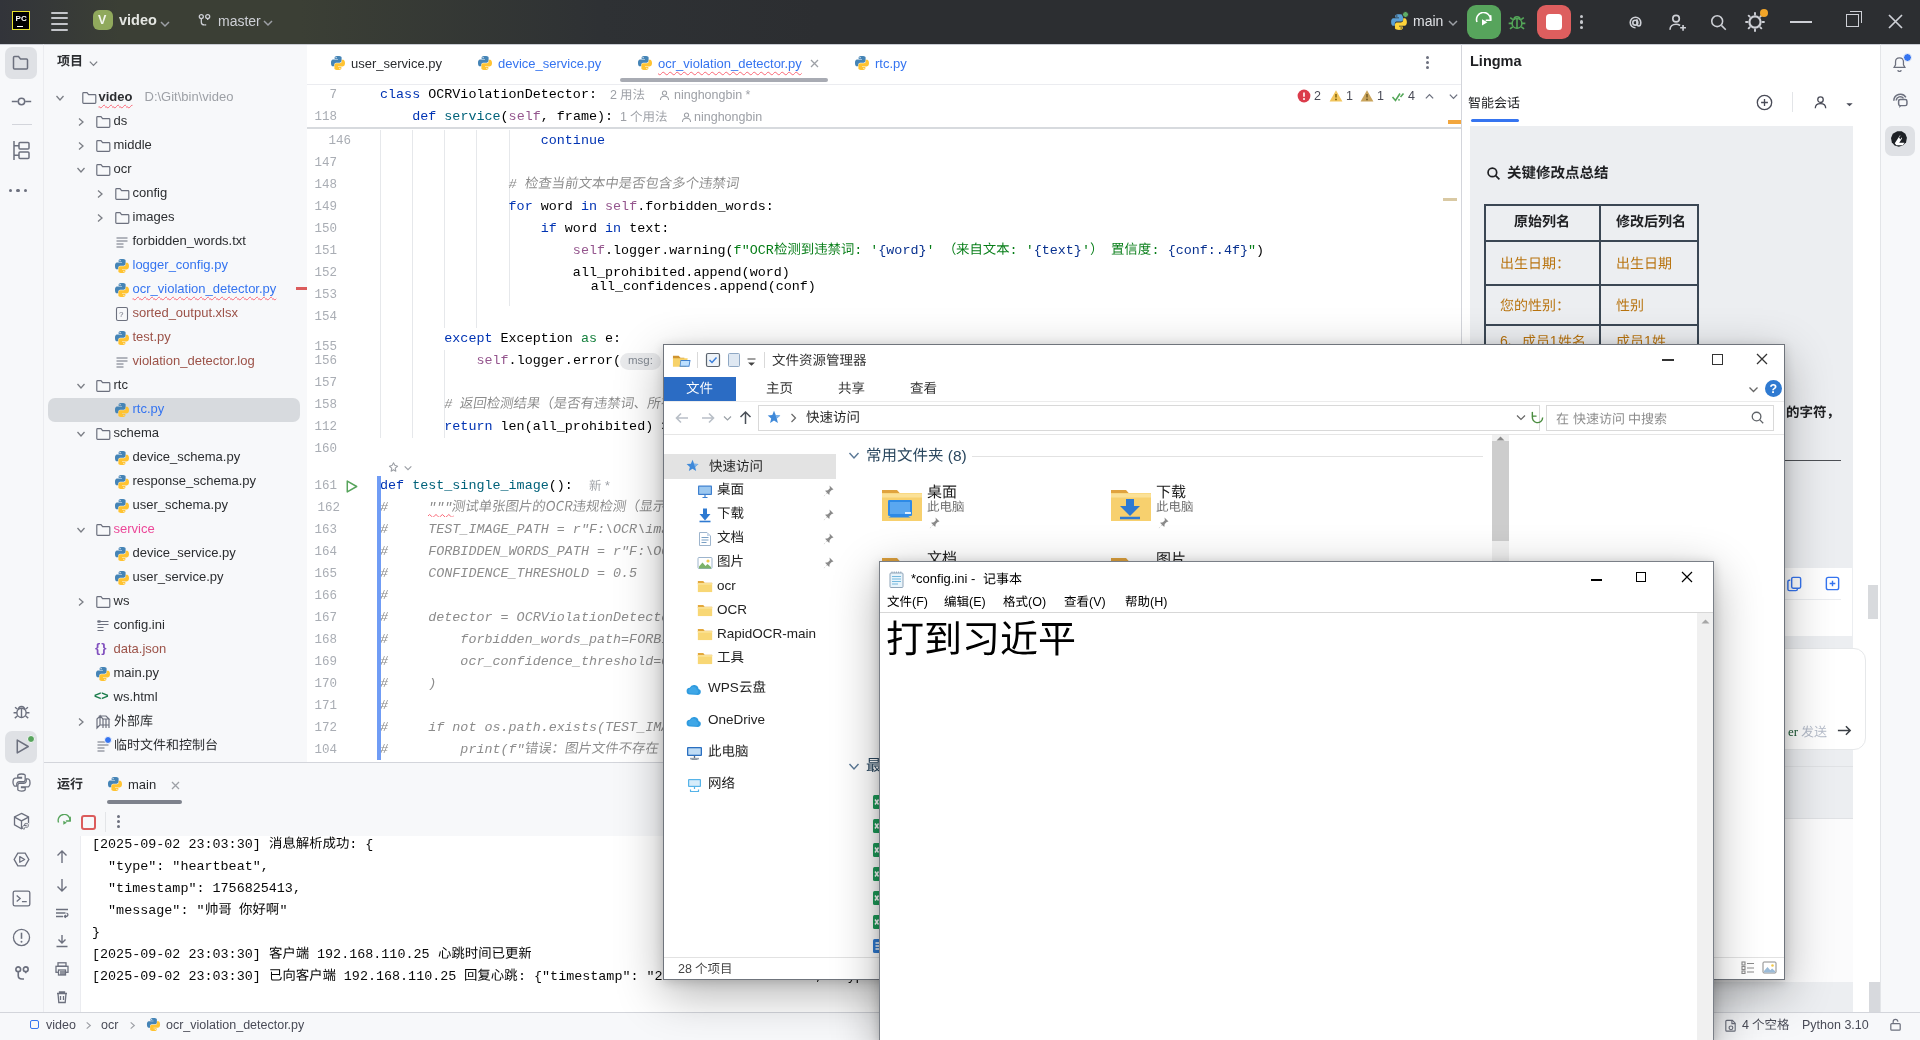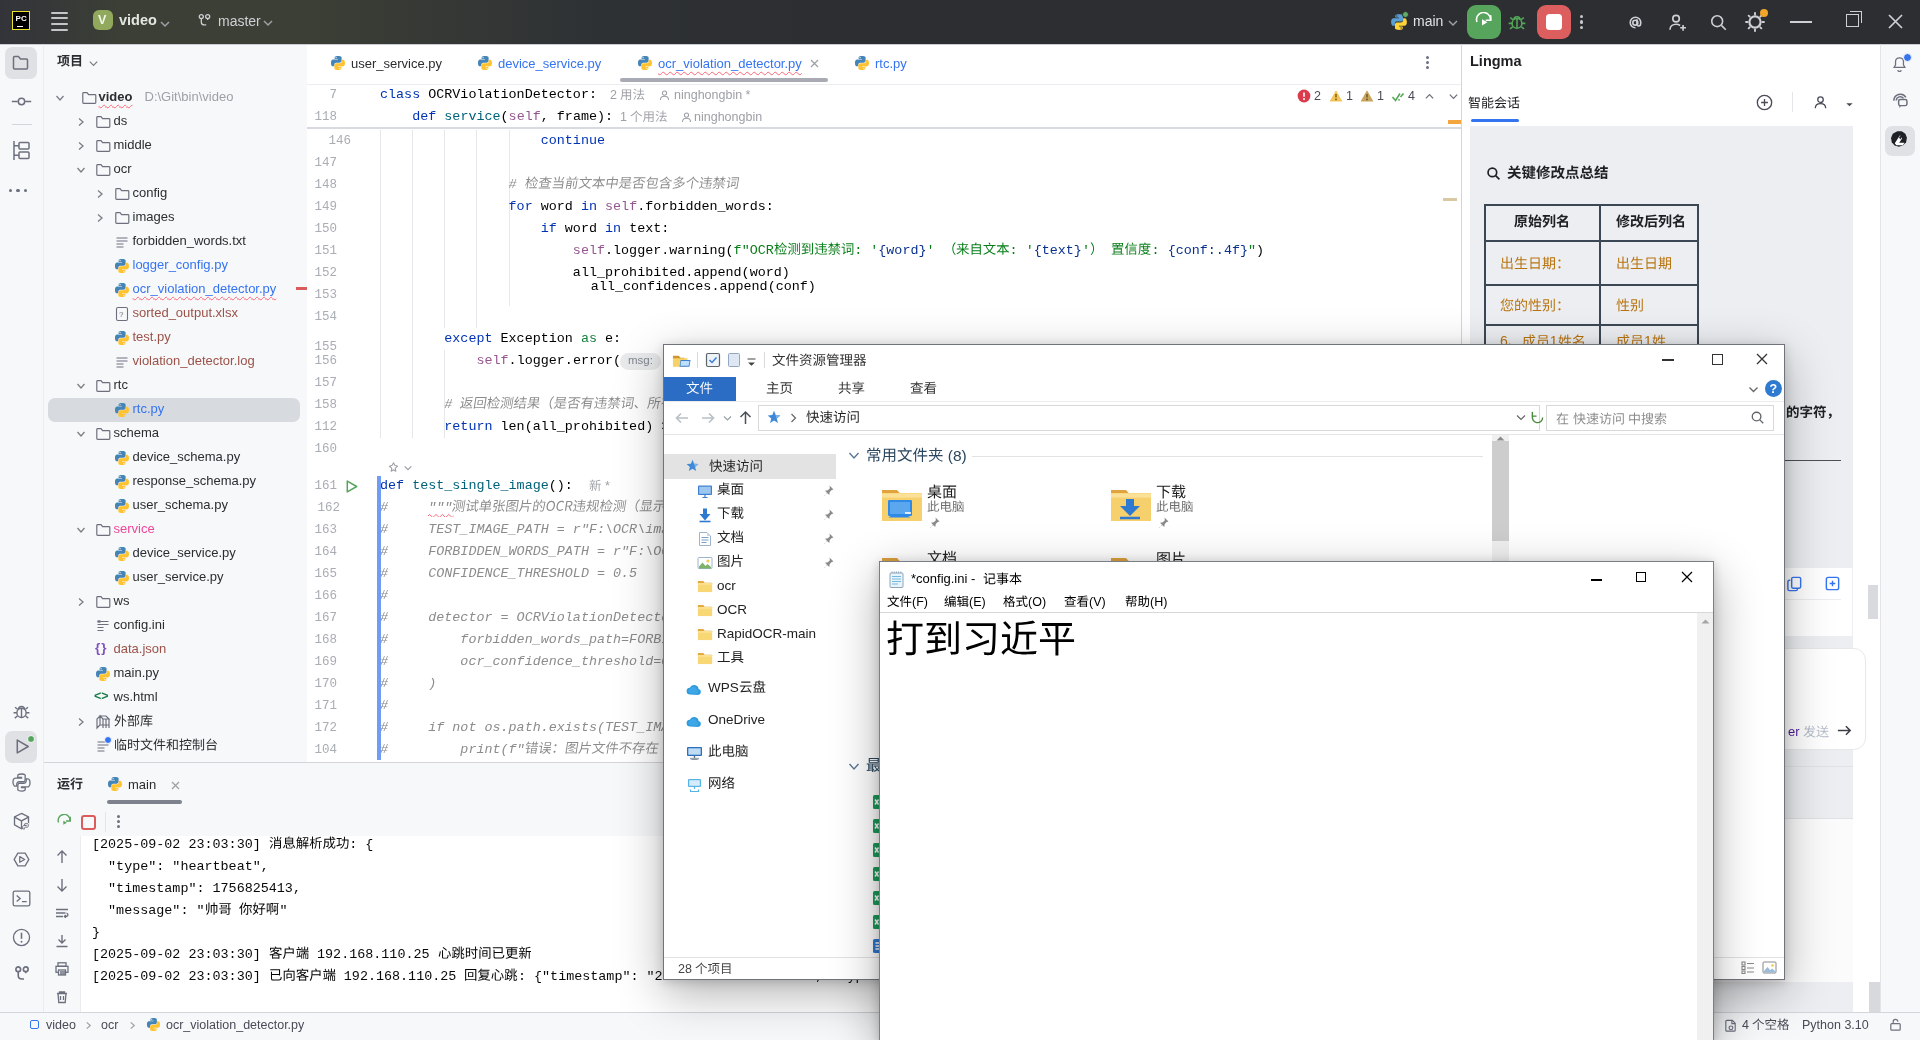--- a/index.html
+++ b/index.html
@@ -873,21 +873,21 @@
     <rect x="6" y="2.5" width="9.5" height="11.5" rx="1.5"></rect>
     <path d="M12 14v1a1.5 1.5 0 01-1.5 1.5h-7A1.5 1.5 0 012 15V7a1.5 1.5 0 011.5-1.5h1"></path>
   </svg>
 <svg class="abs" style="left:1824px;top:575px" width="17" height="17" viewBox="0 0 18 18" fill="none" stroke="#3574f0" stroke-width="1.5">
     <rect x="2.5" y="2.5" width="13" height="13" rx="2"></rect>
     <path d="M9 6v6M6 9h6"></path>
   </svg>
 <div class="abs" style="left:1868px;top:585px;width:10px;height:34px;background:#d8dadd;"></div>
 <div class="abs" style="left:1869px;top:982px;width:11px;height:30px;background:#d7d9dd;"></div>
 <div class="abs" style="left:1770px;top:648px;width:96px;height:102px;background:#fff;border-radius:12px;border:1px solid #e6e8ea;"></div>
-<div class="abs" style="left:1788px;top:724px;font-size:13px;color:#4c1d95;white-space:nowrap;">er <svg width="26" height="13" style="vertical-align:-1.56px;" viewBox="0 0 26 13" fill="#b3bac8">
+<div class="abs" style="left:1788px;top:724px;font-size:13px;color:#14532d;white-space:nowrap;font-family:Liberation Serif, serif;">er <svg width="26" height="13" style="vertical-align:-1.56px;" viewBox="0 0 26 13" fill="#b3bac8">
       <path transform="translate(0,11.44) scale(0.013,-0.013)" d="M673 790C716 744 773 680 801 642L860 683C832 719 774 781 731 826ZM144 523C154 534 188 540 251 540H391C325 332 214 168 30 57C49 44 76 15 86 -1C216 79 311 181 381 305C421 230 471 165 531 110C445 49 344 7 240 -18C254 -34 272 -62 280 -82C392 -51 498 -5 589 61C680 -6 789 -54 917 -83C928 -62 948 -32 964 -16C842 7 736 50 648 108C735 185 803 285 844 413L793 437L779 433H441C454 467 467 503 477 540H930L931 612H497C513 681 526 753 537 830L453 844C443 762 429 685 411 612H229C257 665 285 732 303 797L223 812C206 735 167 654 156 634C144 612 133 597 119 594C128 576 140 539 144 523ZM588 154C520 212 466 281 427 361H742C706 279 652 211 588 154Z"></path>
       <path transform="translate(13,11.44) scale(0.013,-0.013)" d="M410 812C441 763 478 696 495 656L562 686C543 724 504 789 473 837ZM78 793C131 737 195 659 225 610L288 652C257 700 191 775 138 829ZM788 840C765 784 726 707 691 653H352V584H587V468L586 439H319V369H578C558 282 499 188 325 117C342 103 366 76 376 60C524 127 597 211 632 295C715 217 807 125 855 67L909 119C853 182 742 285 654 366V369H946V439H662L663 467V584H916V653H768C800 702 835 762 864 815ZM248 501H49V431H176V117C131 101 79 53 25 -9L80 -81C127 -11 173 52 204 52C225 52 260 16 302 -12C374 -58 459 -68 590 -68C691 -68 878 -62 949 -58C950 -34 963 5 972 26C871 15 716 6 593 6C475 6 387 13 320 55C288 75 266 94 248 106Z"></path>
     </svg></div>
 <svg class="abs" style="left:1836px;top:722px" width="17" height="17" viewBox="0 0 18 18" fill="none" stroke="#3b3f45" stroke-width="1.6">
     <path d="M2 9h13M10.5 4.5L15 9l-4.5 4.5"></path>
   </svg>
 <div class="abs" style="left:1470px;top:766px;width:383px;height:1px;background:#e0e2e5;"></div>
 <div class="abs" style="left:1470px;top:818px;width:383px;height:1px;background:#e0e2e5;"></div>
 <div class="abs" style="left:1470px;top:819px;width:383px;height:163px;background:#fbfbfc;"></div>
 <div class="abs" style="left:1880px;top:44px;width:40px;height:968px;background:#f7f8fa;border-left:1px solid #e3e5e8;border-top:1px solid #c9ccd3;"></div>

